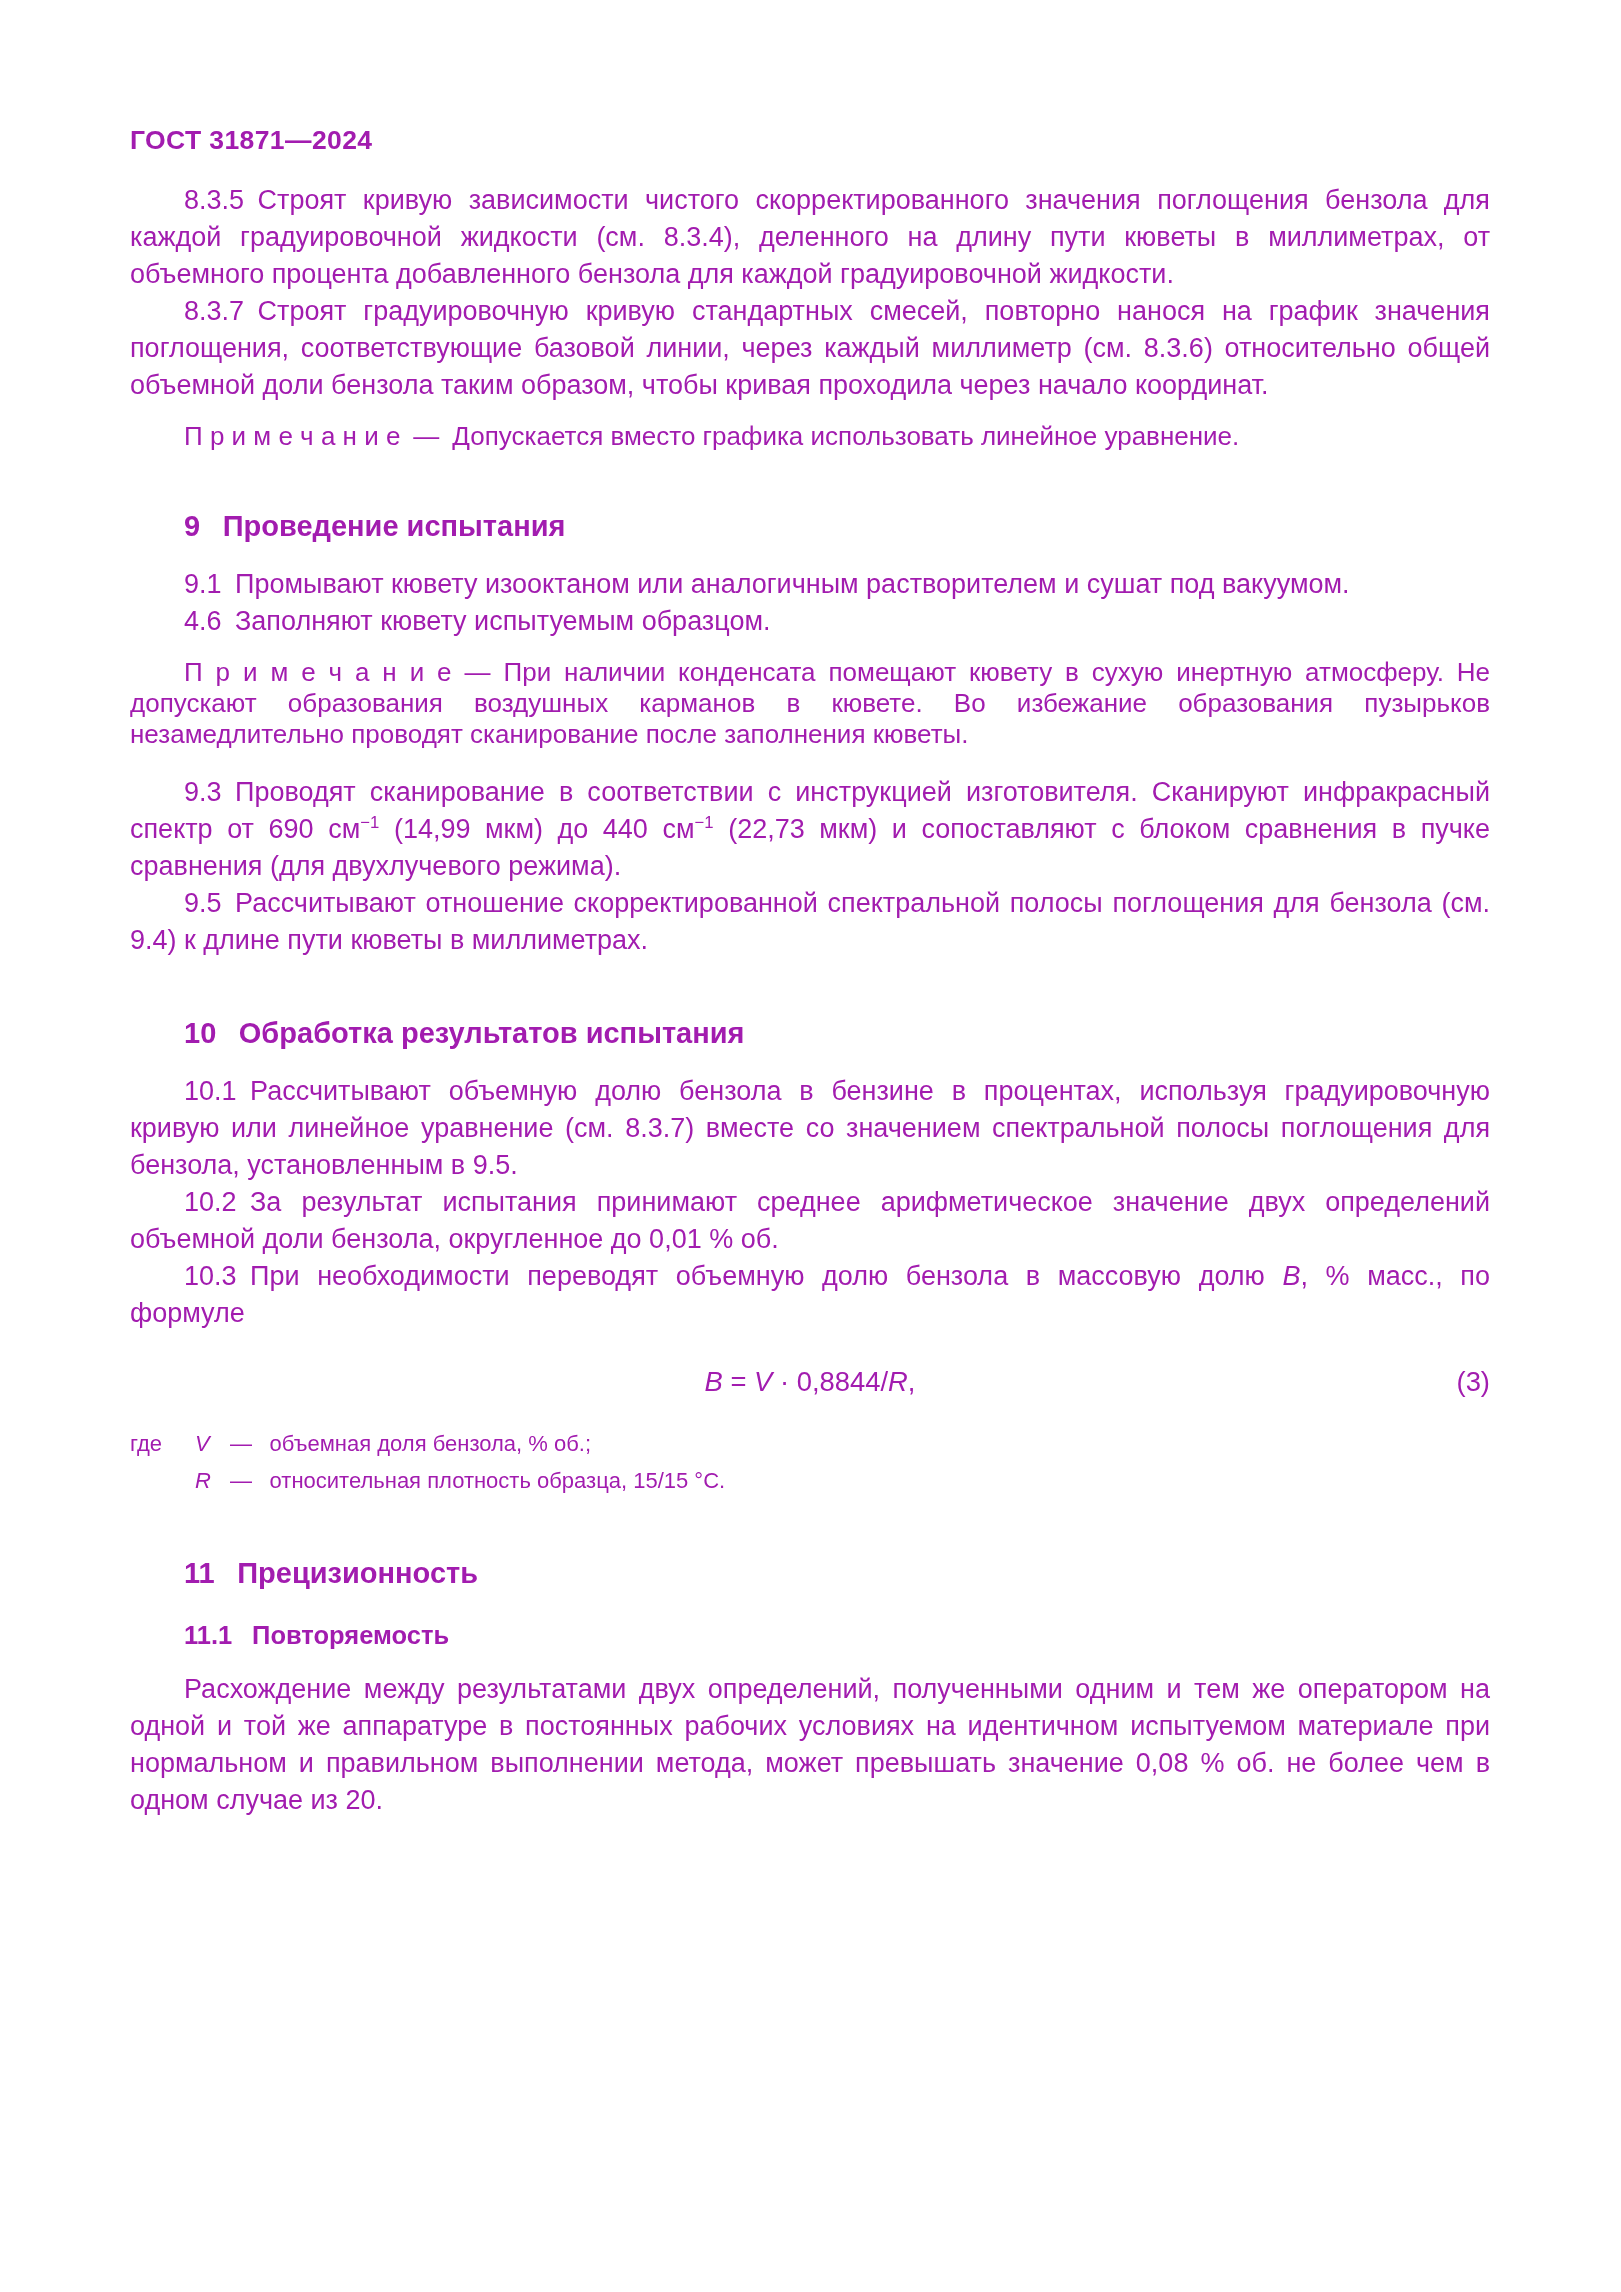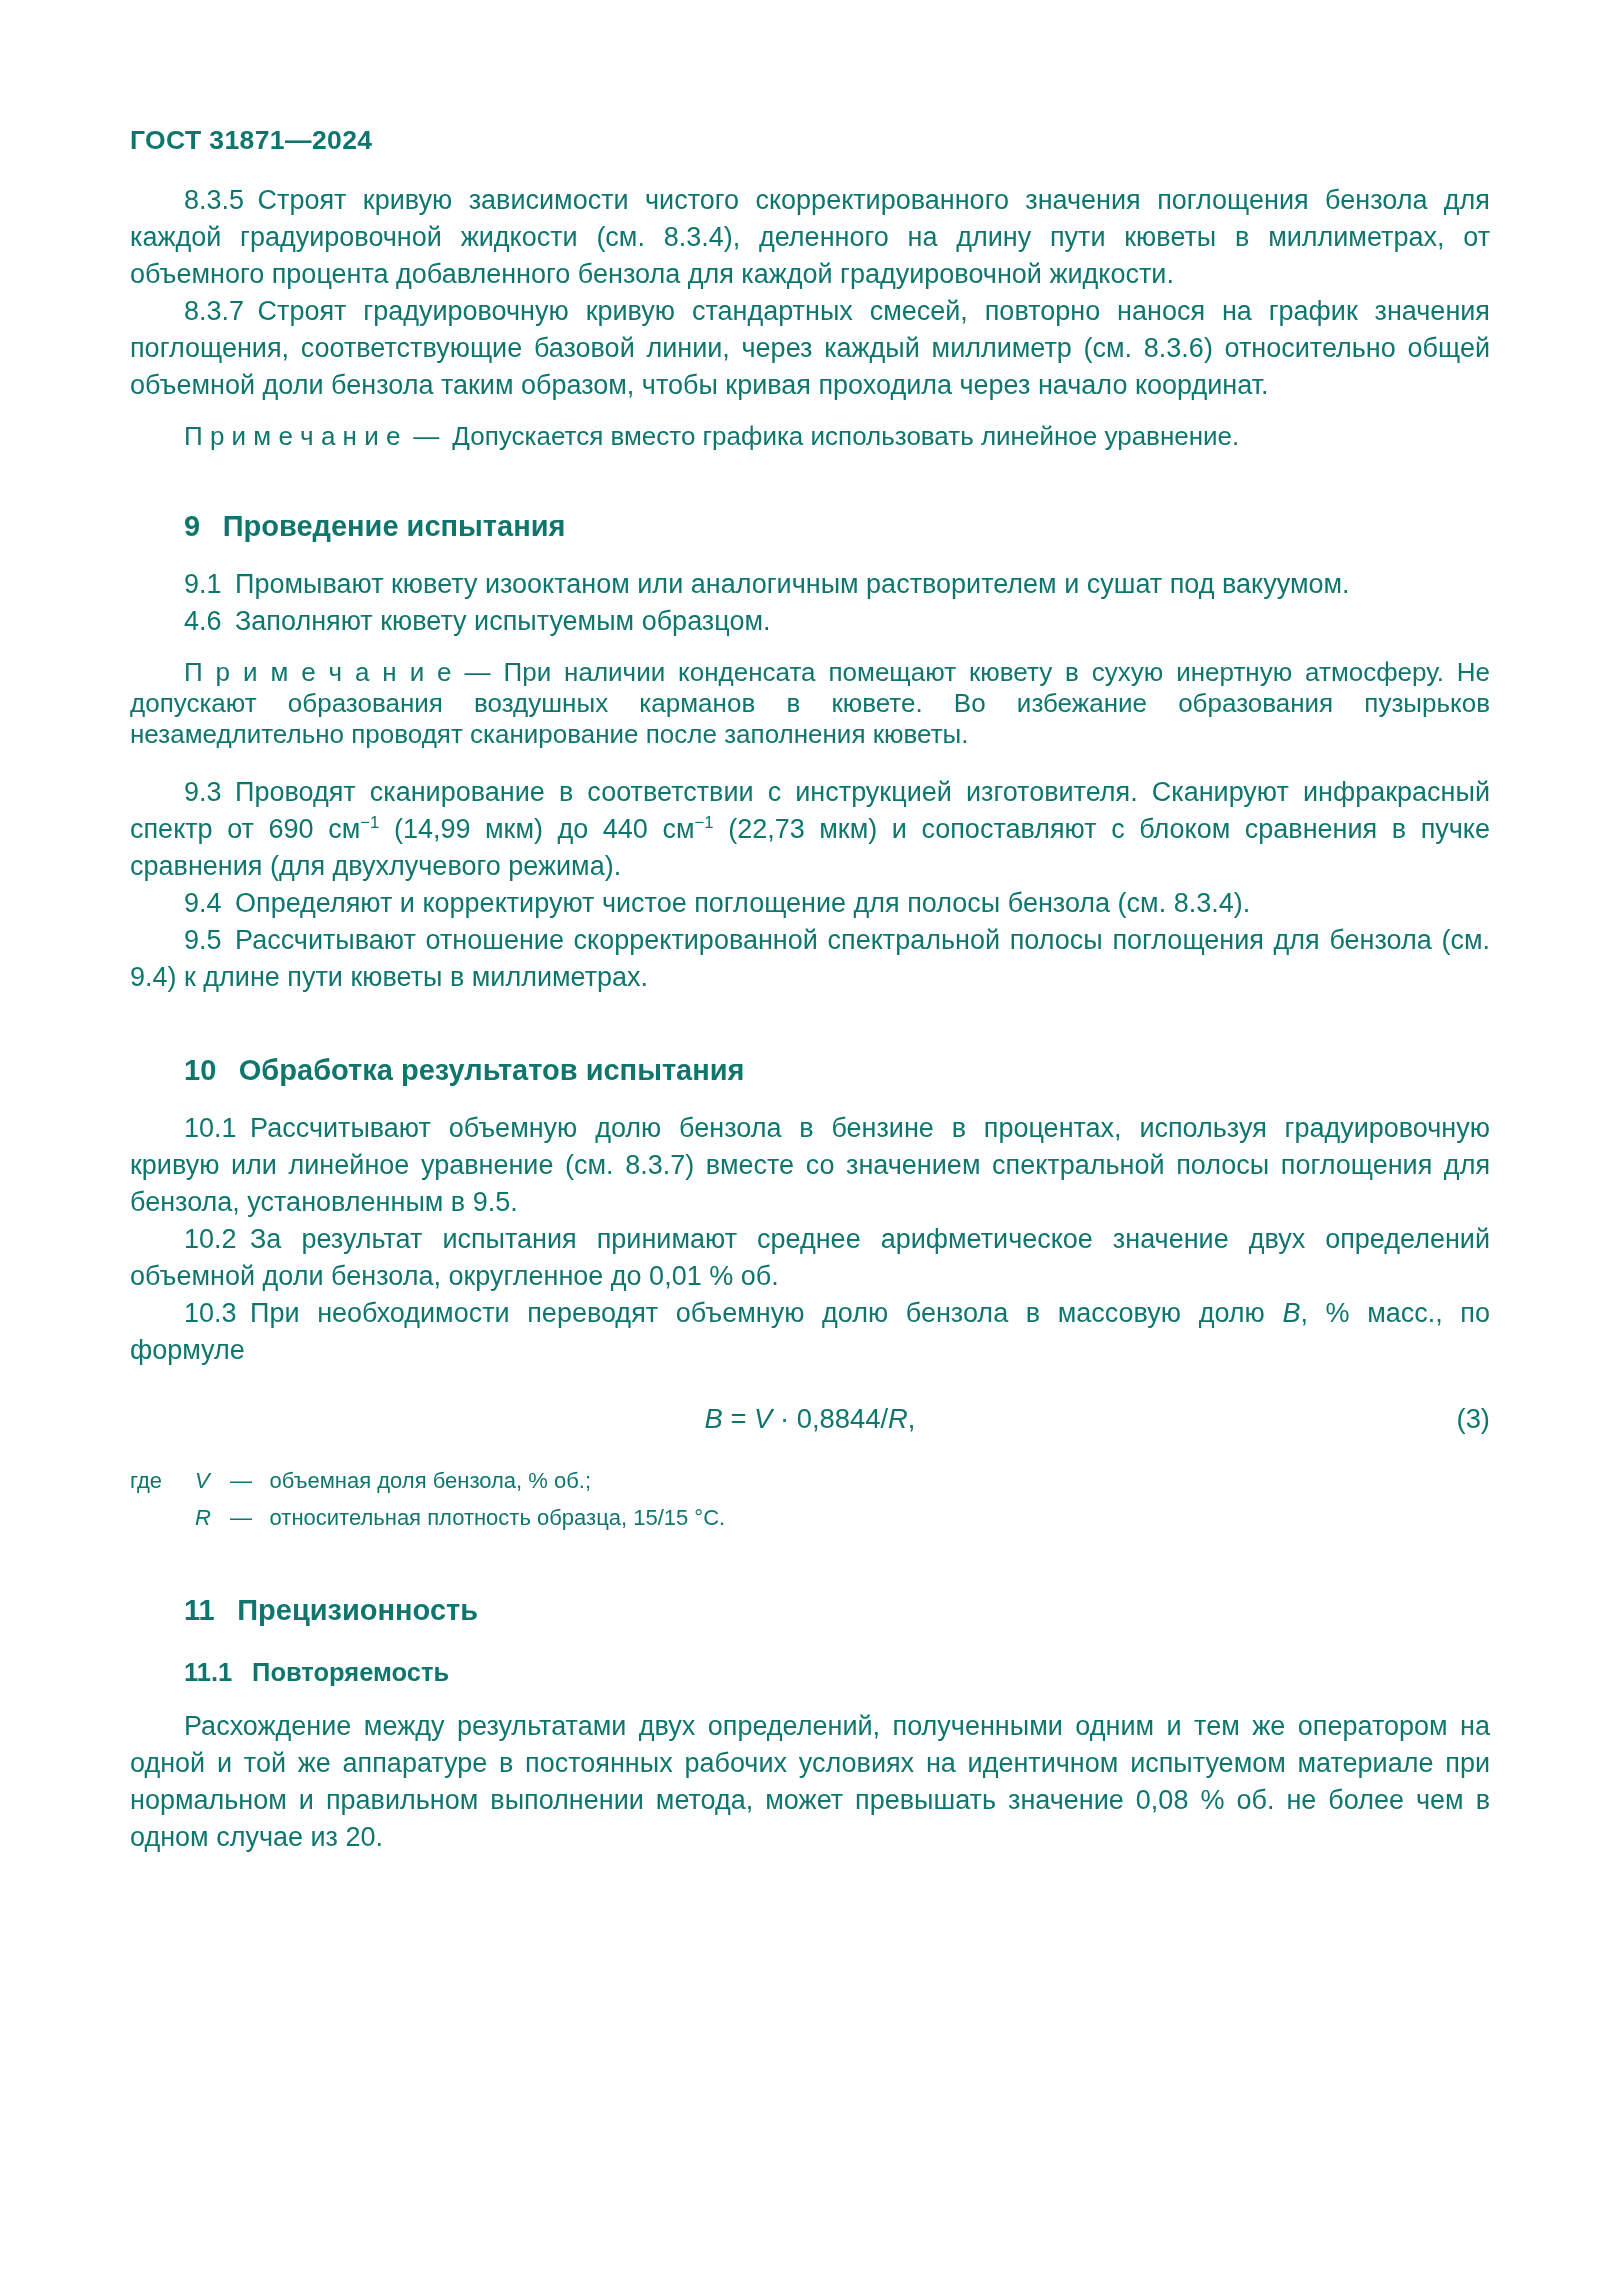--- a/index.html
+++ b/index.html
@@ -2,21 +2,21 @@
 <html lang="ru"><head>
 <meta charset="utf-8">
 <style>
   * { margin:0; padding:0; box-sizing:border-box; }
   html, body { background:#ffffff; }
   .page {
     position:relative;
     width:1621px;
     height:1905px;
     background:#ffffff;
-    color:#0f766e;
+    color:#a21caf;
     font-family:"Liberation Sans", sans-serif;
     padding:125px 131px 0 130px;
     overflow:hidden;
   }
   .doc-header {
     font-size:26.5px;
     line-height:31px;
     font-weight:700;
     letter-spacing:0.4px;
     margin-bottom:25.5px;
@@ -92,21 +92,20 @@
 
   <p class="body">8.3.5 Строят кривую зависимости чистого скорректированного значения поглощения бензола для каждой градуировочной жидкости (см. 8.3.4), деленного на длину пути кюветы в миллиметрах, от объемного процента добавленного бензола для каждой градуировочной жидкости.</p>
   <p class="body">8.3.7 Строят градуировочную кривую стандартных смесей, повторно нанося на график значения поглощения, соответствующие базовой линии, через каждый миллиметр (см. 8.3.6) относительно общей объемной доли бензола таким образом, чтобы кривая проходила через начало координат.</p>
   <p class="note">П р и м е ч а н и е — Допускается вместо графика использовать линейное уравнение.</p>
 
   <h2 class="section-title">9  Проведение испытания</h2>
   <p class="body">9.1 Промывают кювету изооктаном или аналогичным растворителем и сушат под вакуумом.</p>
   <p class="body">4.6 Заполняют кювету испытуемым образцом.</p>
   <p class="note mt16">П р и м е ч а н и е — При наличии конденсата помещают кювету в сухую инертную атмосферу. Не допускают образования воздушных карманов в кювете. Во избежание образования пузырьков незамедлительно проводят сканирование после заполнения кюветы.</p>
   <p class="body mt12"><span>9.3 Проводят сканирование в соответствии с инструкцией изготовителя. Сканируют инфракрасный спектр от 690 см</span><sup class="exp">−1</sup><span> (14,99 мкм) до 440 см</span><sup class="exp">−1</sup><span> (22,73 мкм) и сопоставляют с блоком сравнения в пучке сравнения (для двухлучевого режима).</span></p>
-  <p class="body">9.4 Определяют и корректируют чистое поглощение для полосы бензола (см. 8.3.4).</p>
   <p class="body">9.5 Рассчитывают отношение скорректированной спектральной полосы поглощения для бензола (см. 9.4) к длине пути кюветы в миллиметрах.</p>
 
   <h2 class="section-title">10  Обработка результатов испытания</h2>
   <p class="body">10.1 Рассчитывают объемную долю бензола в бензине в процентах, используя градуировочную кривую или линейное уравнение (см. 8.3.7) вместе со значением спектральной полосы поглощения для бензола, установленным в 9.5.</p>
   <p class="body">10.2 За результат испытания принимают среднее арифметическое значение двух определений объемной доли бензола, округленное до 0,01 % об.</p>
   <p class="body"><span>10.3 При необходимости переводят объемную долю бензола в массовую долю </span><span class="var">B</span><span>, % масс., по формуле</span></p>
 
   <div class="formula-row"><span class="formula-expr"><span class="var">B</span><span> = </span><span class="var">V</span><span> · 0,8844/</span><span class="var">R</span><span>,</span></span><span class="formula-number">(3)</span></div>
 
   <div class="where-block">

